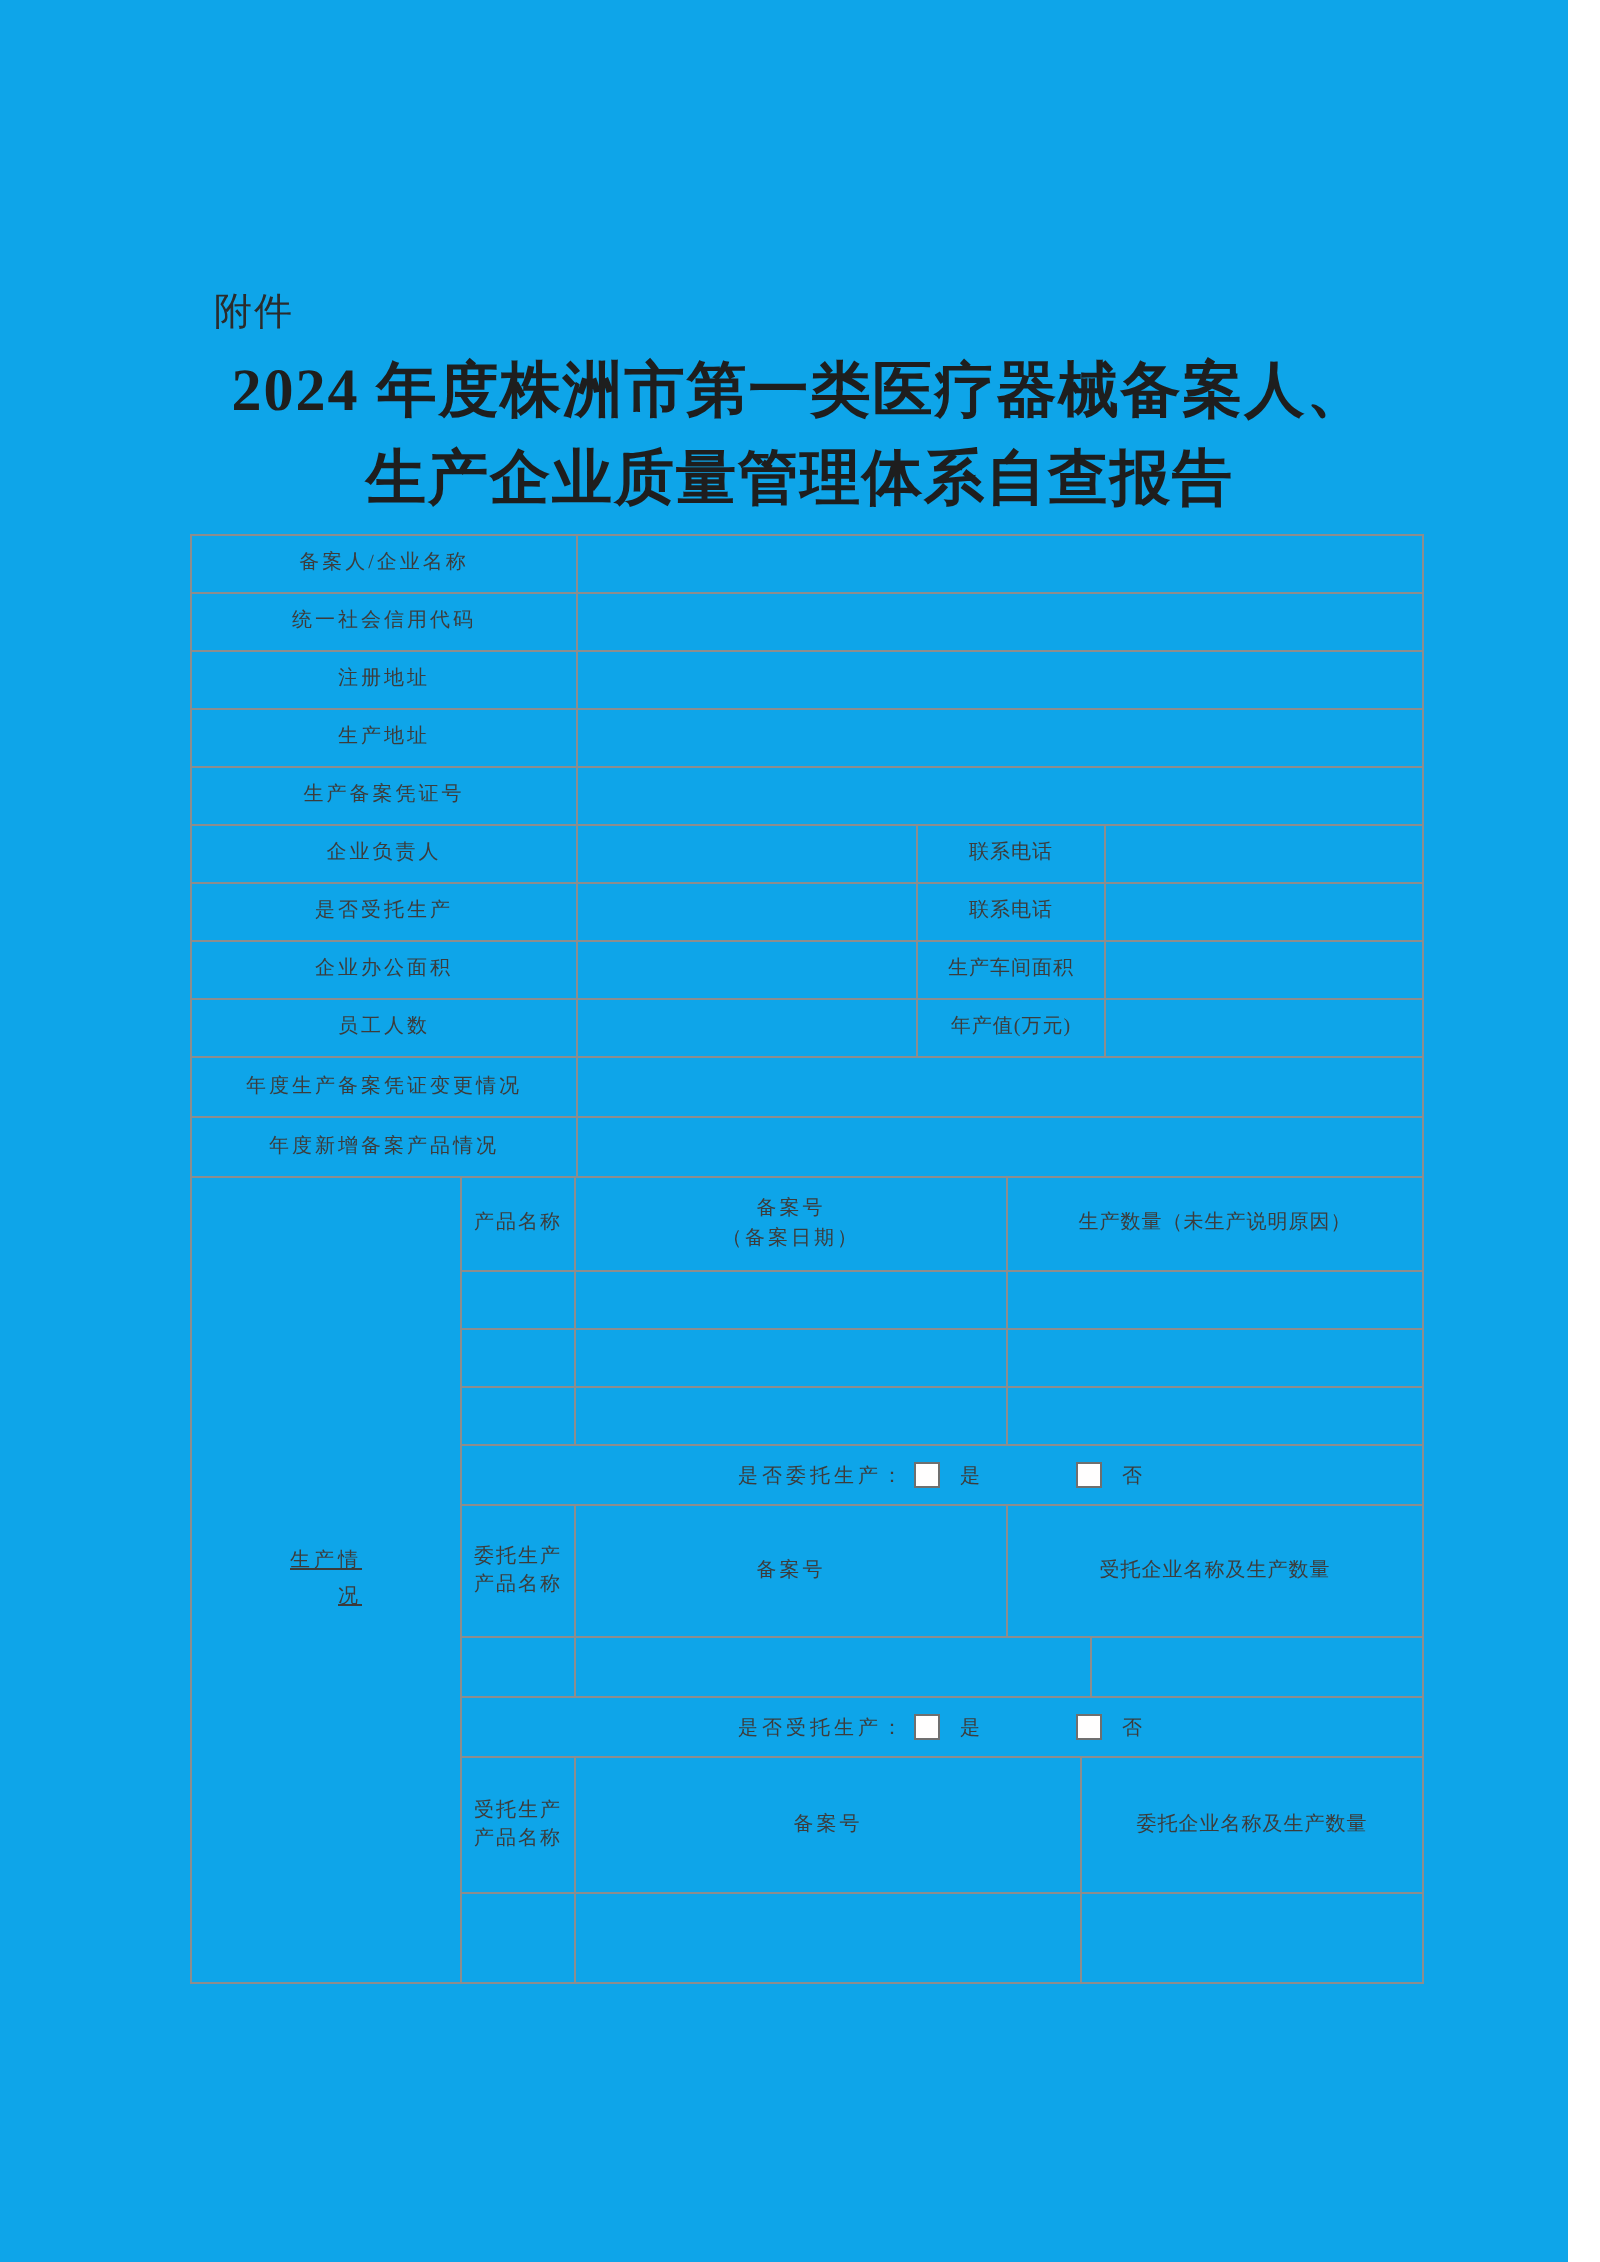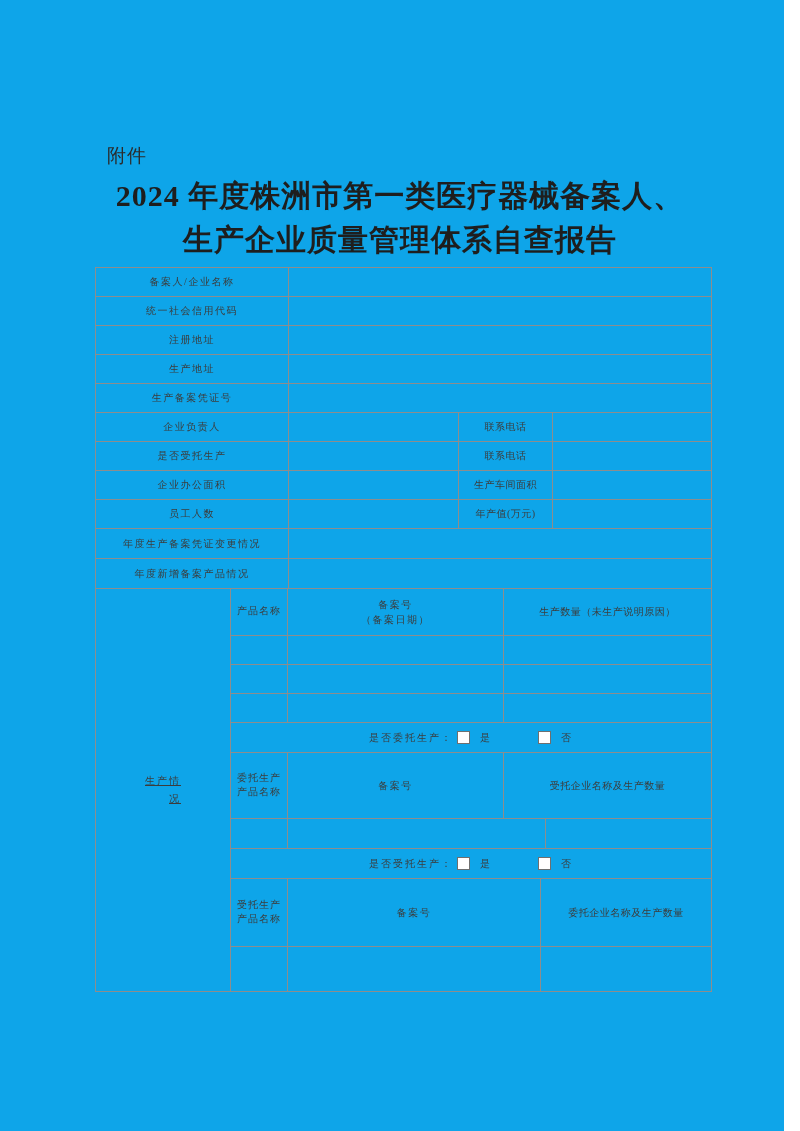--- a/index.html
+++ b/index.html
@@ -46,21 +46,21 @@
 
   
   .prod { height:402px; }
   .prod-label { width:135px; }
   .prod-label .inner { width:36px; text-align:right; letter-spacing:2px; line-height:1.8;text-decoration:underline; }
   .prod-body { flex:1; display:flex; flex-direction:column; }
   .srow { display:flex; border-bottom:1px solid #8d8d8d; }
   .srow:last-child { border-bottom:none; }
   .sh47 { height:47px; } .sh29 { height:29px; } .sh30 { height:30px; }
   .sh66 { height:66px; } .sh68 { height:68px; } .sh44 { height:44px; }
-  .sc1 { width:57px; letter-spacing:1px; padding:1px 3px;font-family:Liberation Mono, monospace; }
+  .sc1 { width:57px; letter-spacing:1px; padding:1px 3px; }
   .sc2 { width:216px; }
   .sc2-wide { width:258px; }
   .sc2-acc { width:253px; }
   .sc3 { flex:1; letter-spacing:0.5px; }
   .two-line { text-align:center; line-height:1.5; }
 
   .qrow {
     display:flex; align-items:center; justify-content:center;
     letter-spacing:2px;
   }

